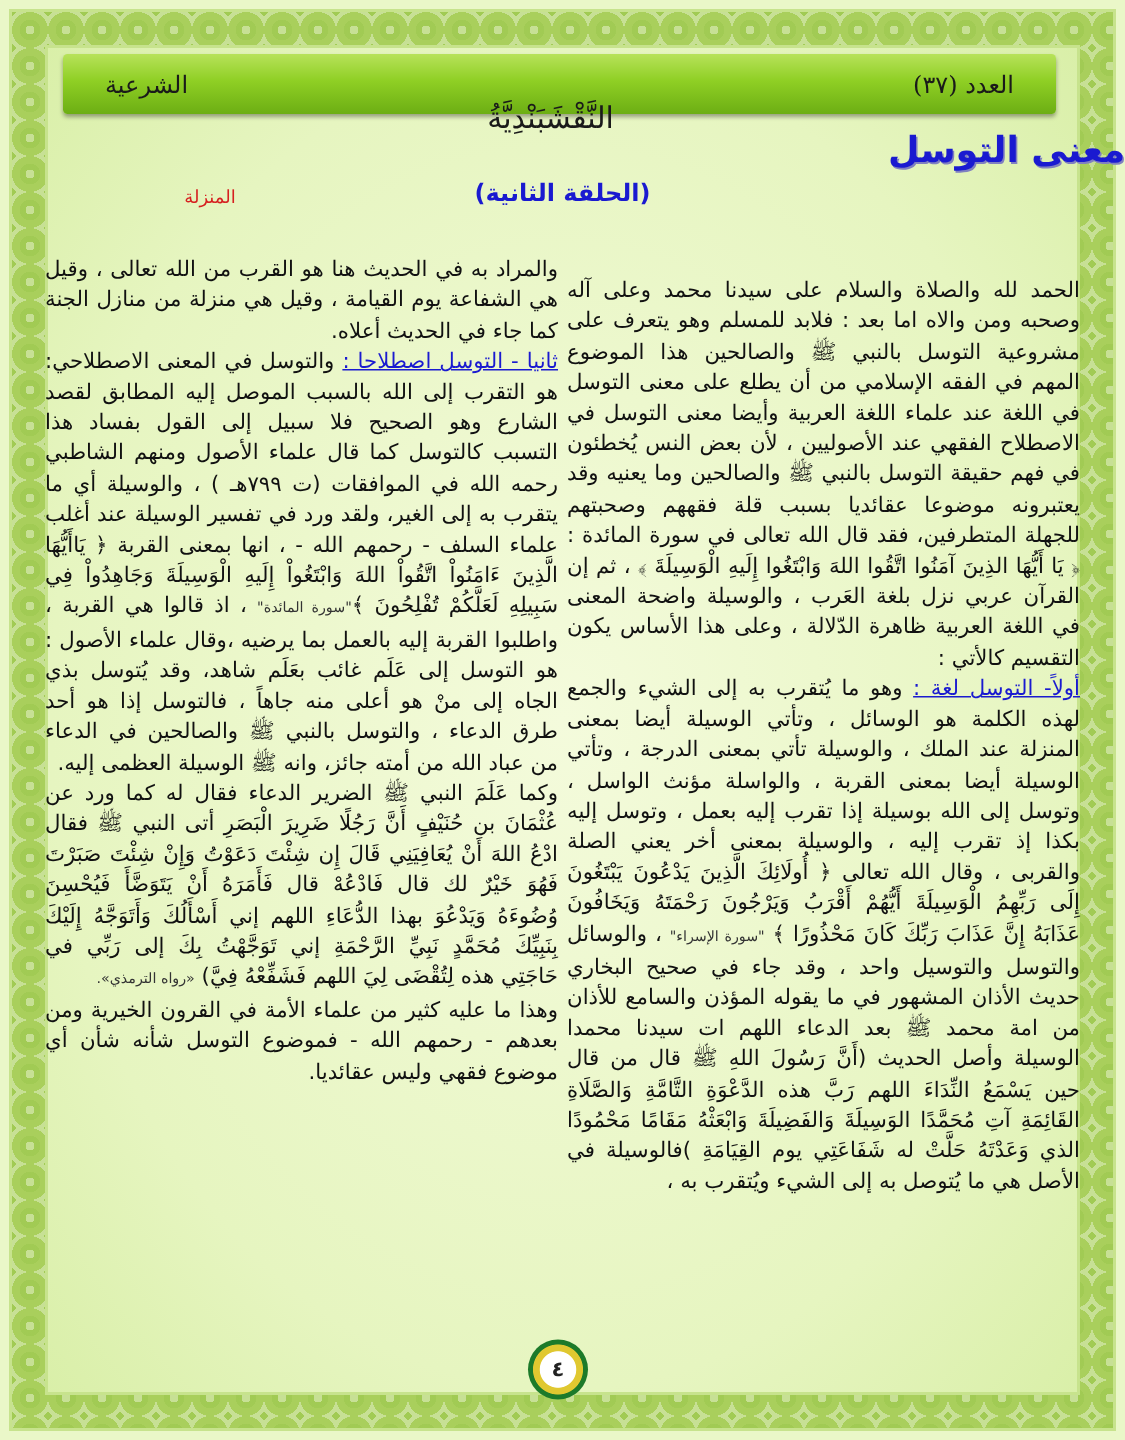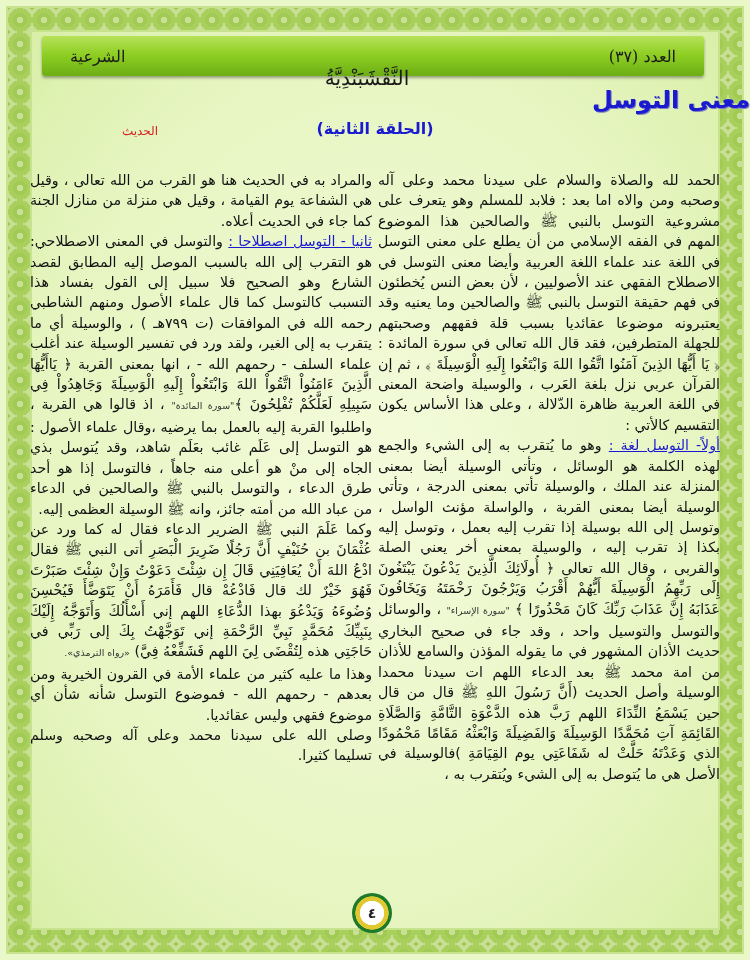--- a/index.html
+++ b/index.html
@@ -46,21 +46,21 @@
     position:absolute; top:119px; left:0; width:750px; text-align:center;
     font-size:16px; font-weight:bold; color:#1a1ad0;
   }
   .author {
     position:absolute; top:122px; left:40px; width:200px; text-align:center;
     color:#d62020; font-family:"DejaVu Serif", serif; line-height:18px;
   }
   .author .a1 { font-size:12px; }
   .author .a2 { font-size:15px; }
   .col {
-    position:absolute; top:170px; width:342px;
+    position:absolute; top:184px; width:342px;
     font-size:14.2px; line-height:20.4px; color:#111;
     text-align:justify; direction:rtl;
   }
   .col.right { left:378px; }
   .col.left { left:30px; top:170px; }
   .col p { margin:0; }
   .heading-link { color:#1a1ad0; text-decoration:underline; }
   .small { font-size:9.5px; color:#333; }
   .page-badge {
     position:absolute; left:352px; top:893px; width:40px; height:40px;
@@ -78,31 +78,30 @@
 <div class="header-bar">
   <span class="hdr-text">العدد (٣٧)</span>
   <span class="hdr-logo">النَّقْشَبَنْدِيَّةُ</span>
   <span class="hdr-text">الشرعية</span>
 </div>
 
 <div class="title">معنى التوسل</div>
 <div class="subtitle">(الحلقة الثانية)</div>
 
 <div class="author">
-  <div class="a1">الحديث</div>
+  <div class="a1">المنزلة</div>
 </div>
 
 <div class="col right">
   <p>الحمد لله والصلاة والسلام على سيدنا محمد وعلى آله وصحبه ومن والاه اما بعد : فلابد للمسلم وهو يتعرف على مشروعية التوسل بالنبي ﷺ والصالحين هذا الموضوع المهم في الفقه الإسلامي من أن يطلع على معنى التوسل في اللغة عند علماء اللغة العربية وأيضا معنى التوسل في الاصطلاح الفقهي عند الأصوليين ، لأن بعض النس يُخطئون في فهم حقيقة التوسل بالنبي ﷺ والصالحين وما يعنيه وقد يعتبرونه موضوعا عقائديا بسبب قلة فقههم وصحبتهم للجهلة المتطرفين، فقد قال الله تعالى في سورة المائدة : ﴿ يَا أَيُّهَا الذِينَ آمَنُوا اتَّقُوا اللهَ وَابْتَغُوا إِلَيهِ الْوَسِيلَةَ ﴾ ، ثم إن القرآن عربي نزل بلغة العَرب ، والوسيلة واضحة المعنى في اللغة العربية ظاهرة الدّلالة ، وعلى هذا الأساس يكون التقسيم كالأتي :</p>
   <p><span class="heading-link">أولاً- التوسل لغة :</span><span> وهو ما يُتقرب به إلى الشيء والجمع لهذه الكلمة هو الوسائل ، وتأتي الوسيلة أيضا بمعنى المنزلة عند الملك ، والوسيلة تأتي بمعنى الدرجة ، وتأتي الوسيلة أيضا بمعنى القربة ، والواسلة مؤنث الواسل ، وتوسل إلى الله بوسيلة إذا تقرب إليه بعمل ، وتوسل إليه بكذا إذ تقرب إليه ، والوسيلة بمعنى أخر يعني الصلة والقربى ، وقال الله تعالى ﴿ أُولَائِكَ الَّذِينَ يَدْعُونَ يَبْتَغُونَ إِلَى رَبِّهِمُ الْوَسِيلَةَ أَيُّهُمْ أَقْرَبُ وَيَرْجُونَ رَحْمَتَهُ وَيَخَافُونَ عَذَابَهُ إِنَّ عَذَابَ رَبِّكَ كَانَ مَحْذُورًا ﴾ </span><span class="small">"سورة الإسراء"</span><span> ، والوسائل والتوسل والتوسيل واحد ، وقد جاء في صحيح البخاري حديث الأذان المشهور في ما يقوله المؤذن والسامع للأذان من امة محمد ﷺ بعد الدعاء اللهم ات سيدنا محمدا الوسيلة وأصل الحديث (أَنَّ رَسُولَ اللهِ ﷺ قال من قال حين يَسْمَعُ النِّدَاءَ اللهم رَبَّ هذه الدَّعْوَةِ التَّامَّةِ وَالصَّلَاةِ القَائِمَةِ آتِ مُحَمَّدًا الوَسِيلَةَ وَالفَضِيلَةَ وَابْعَثْهُ مَقَامًا مَحْمُودًا الذي وَعَدْتَهُ حَلَّتْ له شَفَاعَتِي يوم القِيَامَةِ )فالوسيلة في الأصل هي ما يُتوصل به إلى الشيء ويُتقرب به ،</span></p>
 </div>
 
 <div class="col left">
   <p>والمراد به في الحديث هنا هو القرب من الله تعالى ، وقيل هي الشفاعة يوم القيامة ، وقيل هي منزلة من منازل الجنة كما جاء في الحديث أعلاه.</p>
   <p><span class="heading-link">ثانيا - التوسل اصطلاحا :</span><span> والتوسل في المعنى الاصطلاحي: هو التقرب إلى الله بالسبب الموصل إليه المطابق لقصد الشارع وهو الصحيح فلا سبيل إلى القول بفساد هذا التسبب كالتوسل كما قال علماء الأصول ومنهم الشاطبي رحمه الله في الموافقات (ت ٧٩٩هـ ) ، والوسيلة أي ما يتقرب به إلى الغير، ولقد ورد في تفسير الوسيلة عند أغلب علماء السلف - رحمهم الله - ، انها بمعنى القربة ﴿ يَاأَيُّهَا الَّذِينَ ءَامَنُواْ اتَّقُواْ اللهَ وَابْتَغُواْ إِلَيهِ الْوَسِيلَةَ وَجَاهِدُواْ فِي سَبِيلِهِ لَعَلَّكُمْ تُفْلِحُونَ ﴾</span><span class="small">"سورة المائدة"</span><span> ، اذ قالوا هي القربة ، واطلبوا القربة إليه بالعمل بما يرضيه ،وقال علماء الأصول : هو التوسل إلى عَلَم غائب بعَلَم شاهد، وقد يُتوسل بذي الجاه إلى منْ هو أعلى منه جاهاً ، فالتوسل إذا هو أحد طرق الدعاء ، والتوسل بالنبي ﷺ والصالحين في الدعاء من عباد الله من أمته جائز، وانه ﷺ الوسيلة العظمى إليه.</span></p>
   <p><span>وكما عَلَمَ النبي ﷺ الضرير الدعاء فقال له كما ورد عن عُثْمَانَ بن حُنَيْفٍ أَنَّ رَجُلًا ضَرِيرَ الْبَصَرِ أتى النبي ﷺ فقال ادْعُ اللهَ أَنْ يُعَافِيَنِي قَالَ إِن شِئْتَ دَعَوْتُ وَإِنْ شِئْتَ صَبَرْتَ فَهُوَ خَيْرٌ لك قال فَادْعُهْ قال فَأَمَرَهُ أَنْ يَتَوَضَّأَ فَيُحْسِنَ وُضُوءَهُ وَيَدْعُوَ بهذا الدُّعَاءِ اللهم إني أَسْأَلُكَ وَأَتَوَجَّهُ إِلَيْكَ بِنَبِيِّكَ مُحَمَّدٍ نَبِيِّ الرَّحْمَةِ إني تَوَجَّهْتُ بِكَ إلى رَبِّي في حَاجَتِي هذه لِتُقْضَى لِيَ اللهم فَشَفِّعْهُ فِيَّ) </span><span class="small">«رواه الترمذي».</span></p>
   <p>وهذا ما عليه كثير من علماء الأمة في القرون الخيرية ومن بعدهم - رحمهم الله - فموضوع التوسل شأنه شأن أي موضوع فقهي وليس عقائديا.</p>
-  <p>وصلى الله على سيدنا محمد وعلى آله وصحبه وسلم تسليما كثيرا.</p>
 </div>
 
 <div class="page-badge">
   <span>٤</span>
 </div>
 
 </body></html>

